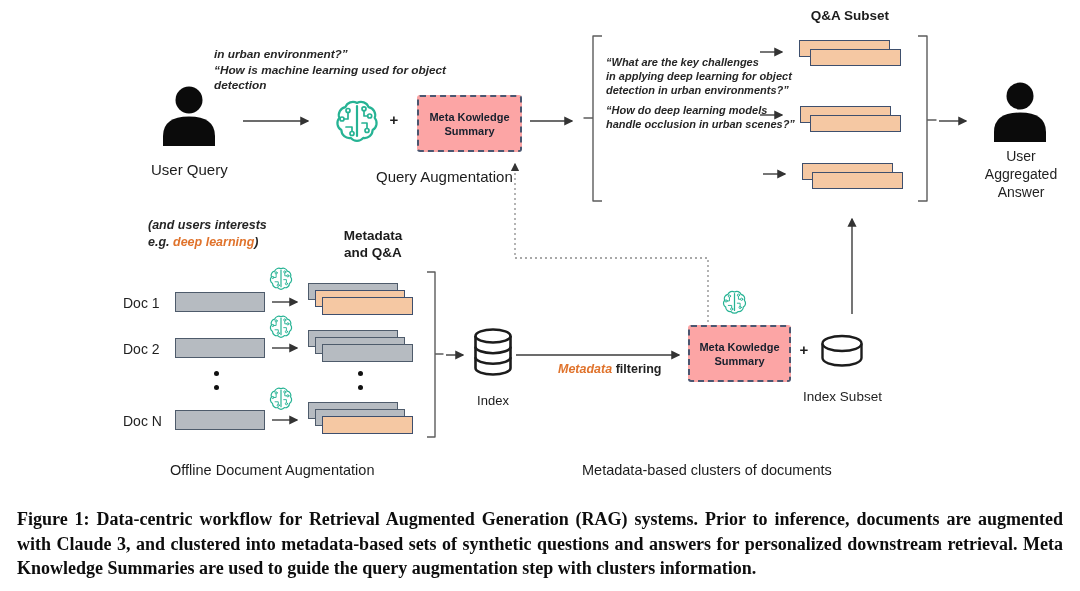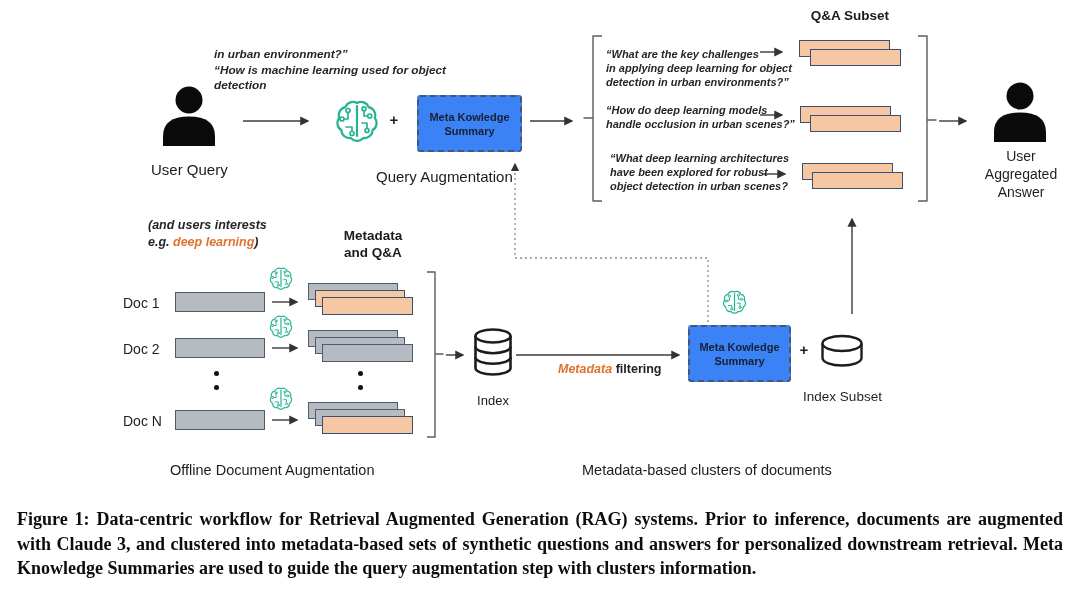--- a/index.html
+++ b/index.html
@@ -11,21 +11,21 @@
   .quote{font-style:italic;font-weight:600;font-size:11.8px;line-height:15.5px;color:#262626;}
   .question{font-style:italic;font-weight:600;font-size:11px;line-height:13.8px;color:#262626;}
   .label-md{font-size:15px;font-weight:500;color:#1c1c1c;}
   .label-sm{font-size:13px;font-weight:400;color:#1c1c1c;}
   .label-sec{font-size:14.5px;font-weight:500;color:#1c1c1c;}
   .title-sm{font-size:13.5px;font-weight:600;color:#1c1c1c;text-align:center;line-height:17px;}
   .interests{font-style:italic;font-weight:600;font-size:12.5px;line-height:17px;color:#262626;}
   .orange-text{color:#e0732c;font-style:italic;}
   .center{text-align:center;}
   
-  .mks-box{background:#3b82f6;border:2px dashed #4a5670;border-radius:3px;
+  .mks-box{background:#fca5a5;border:2px dashed #4a5670;border-radius:3px;
            display:flex;flex-direction:column;align-items:center;justify-content:center;
            font-size:11px;font-weight:700;line-height:14px;color:#17202e;}
   .rect{position:absolute;border:1.4px solid #3e4f6d;box-sizing:border-box;}
   .rect.gray{background:#b6bbc1;border-color:#4e5b6b;}
   .rect.orange{background:#f5c8a3;}
   .dot{position:absolute;width:5px;height:5px;border-radius:50%;background:#111;}
   .filtering-lbl{font-size:12.5px;font-weight:600;color:#222;}
   .caption{font-family:"Liberation Serif",serif;font-weight:700;font-size:18px;
            line-height:24.5px;color:#0d0d0d;text-align:justify;}
 </style>
@@ -127,33 +127,28 @@
 
   <div class="abs mks-box" style="left:417px;top:95px;width:101px;height:53px;">
     <span>Meta Kowledge</span>
     <span>Summary</span>
   </div>
 
   <div class="abs label-md" style="left:352px;top:168px;margin-left:24px;">Query Augmentation</div>
 
   <div class="abs title-sm" style="left:800px;top:7px;width:100px;">Q&amp;A Subset</div>
 
-  <div class="abs question" style="left:606px;top:48px;">
+  <div class="abs question" style="left:606px;top:56px;">
     <div>“What are the key challenges</div>
     <div>in applying deep learning for object</div>
     <div>detection in urban environments?”</div>
   </div>
   <div class="abs question" style="left:606px;top:104px;">
     <div>“How do deep learning models</div>
     <div>handle occlusion in urban scenes?”</div>
-  </div>
-  <div class="abs question" style="left:610px;top:152px;">
-    <div>“What deep learning architectures</div>
-    <div>have been explored for robust</div>
-    <div>object detection in urban scenes?</div>
   </div>
 
   <div class="abs" style="left:799px;top:40px;width:110px;height:40px;">
     <div class="rect orange" style="left:0;top:0;width:91px;height:17px;"></div>
     <div class="rect orange" style="left:11px;top:9px;width:91px;height:17px;"></div>
   </div>
   <div class="abs" style="left:800px;top:106px;width:110px;height:40px;">
     <div class="rect orange" style="left:0;top:0;width:91px;height:17px;"></div>
     <div class="rect orange" style="left:10px;top:9px;width:91px;height:17px;"></div>
   </div>

